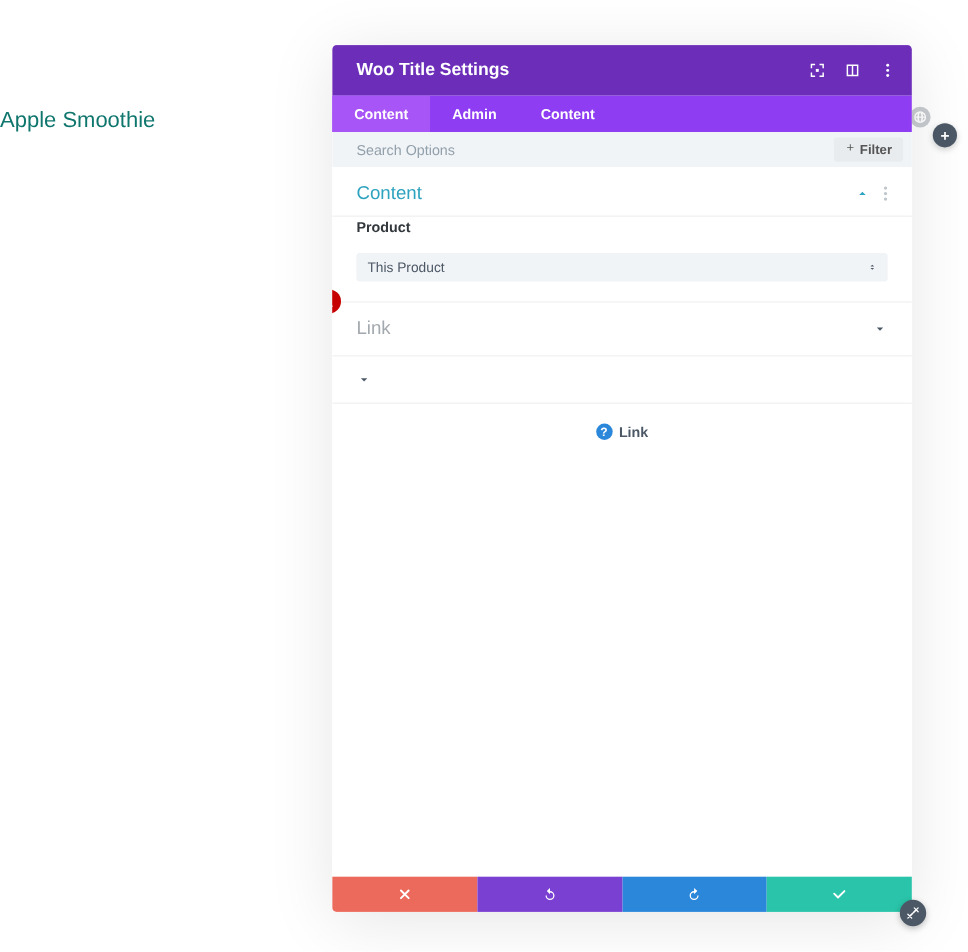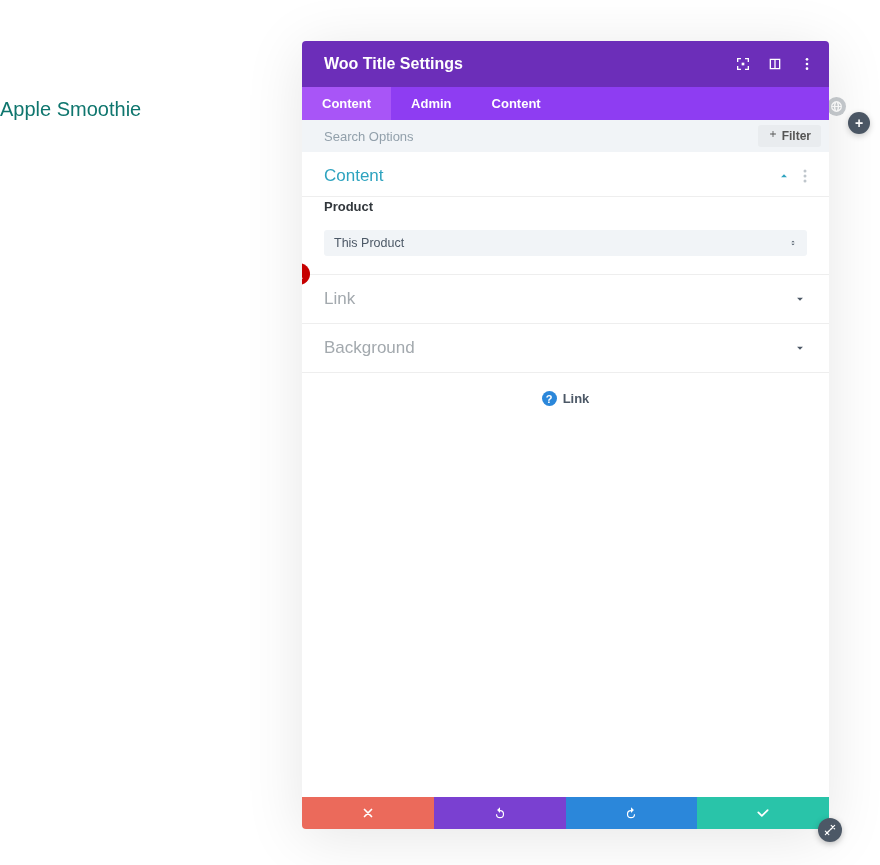--- a/index.html
+++ b/index.html
@@ -344,21 +344,20 @@
     </div>
 
     <div class="collapsed-section section-divider-top">
       <div class="collapsed-title">Link</div>
       <svg class="chevron down" viewBox="0 0 24 24">
           <path d="M7 10l5 5 5-5z"></path>
         </svg>
     </div>
 
     <div class="collapsed-section">
-      <div class="collapsed-title">Background</div>
       <svg class="chevron down" viewBox="0 0 24 24">
           <path d="M7 10l5 5 5-5z"></path>
         </svg>
     </div>
 
 
     <div class="help-row">
       <span class="help-icon">?</span>
       <span>Link</span>
     </div>

